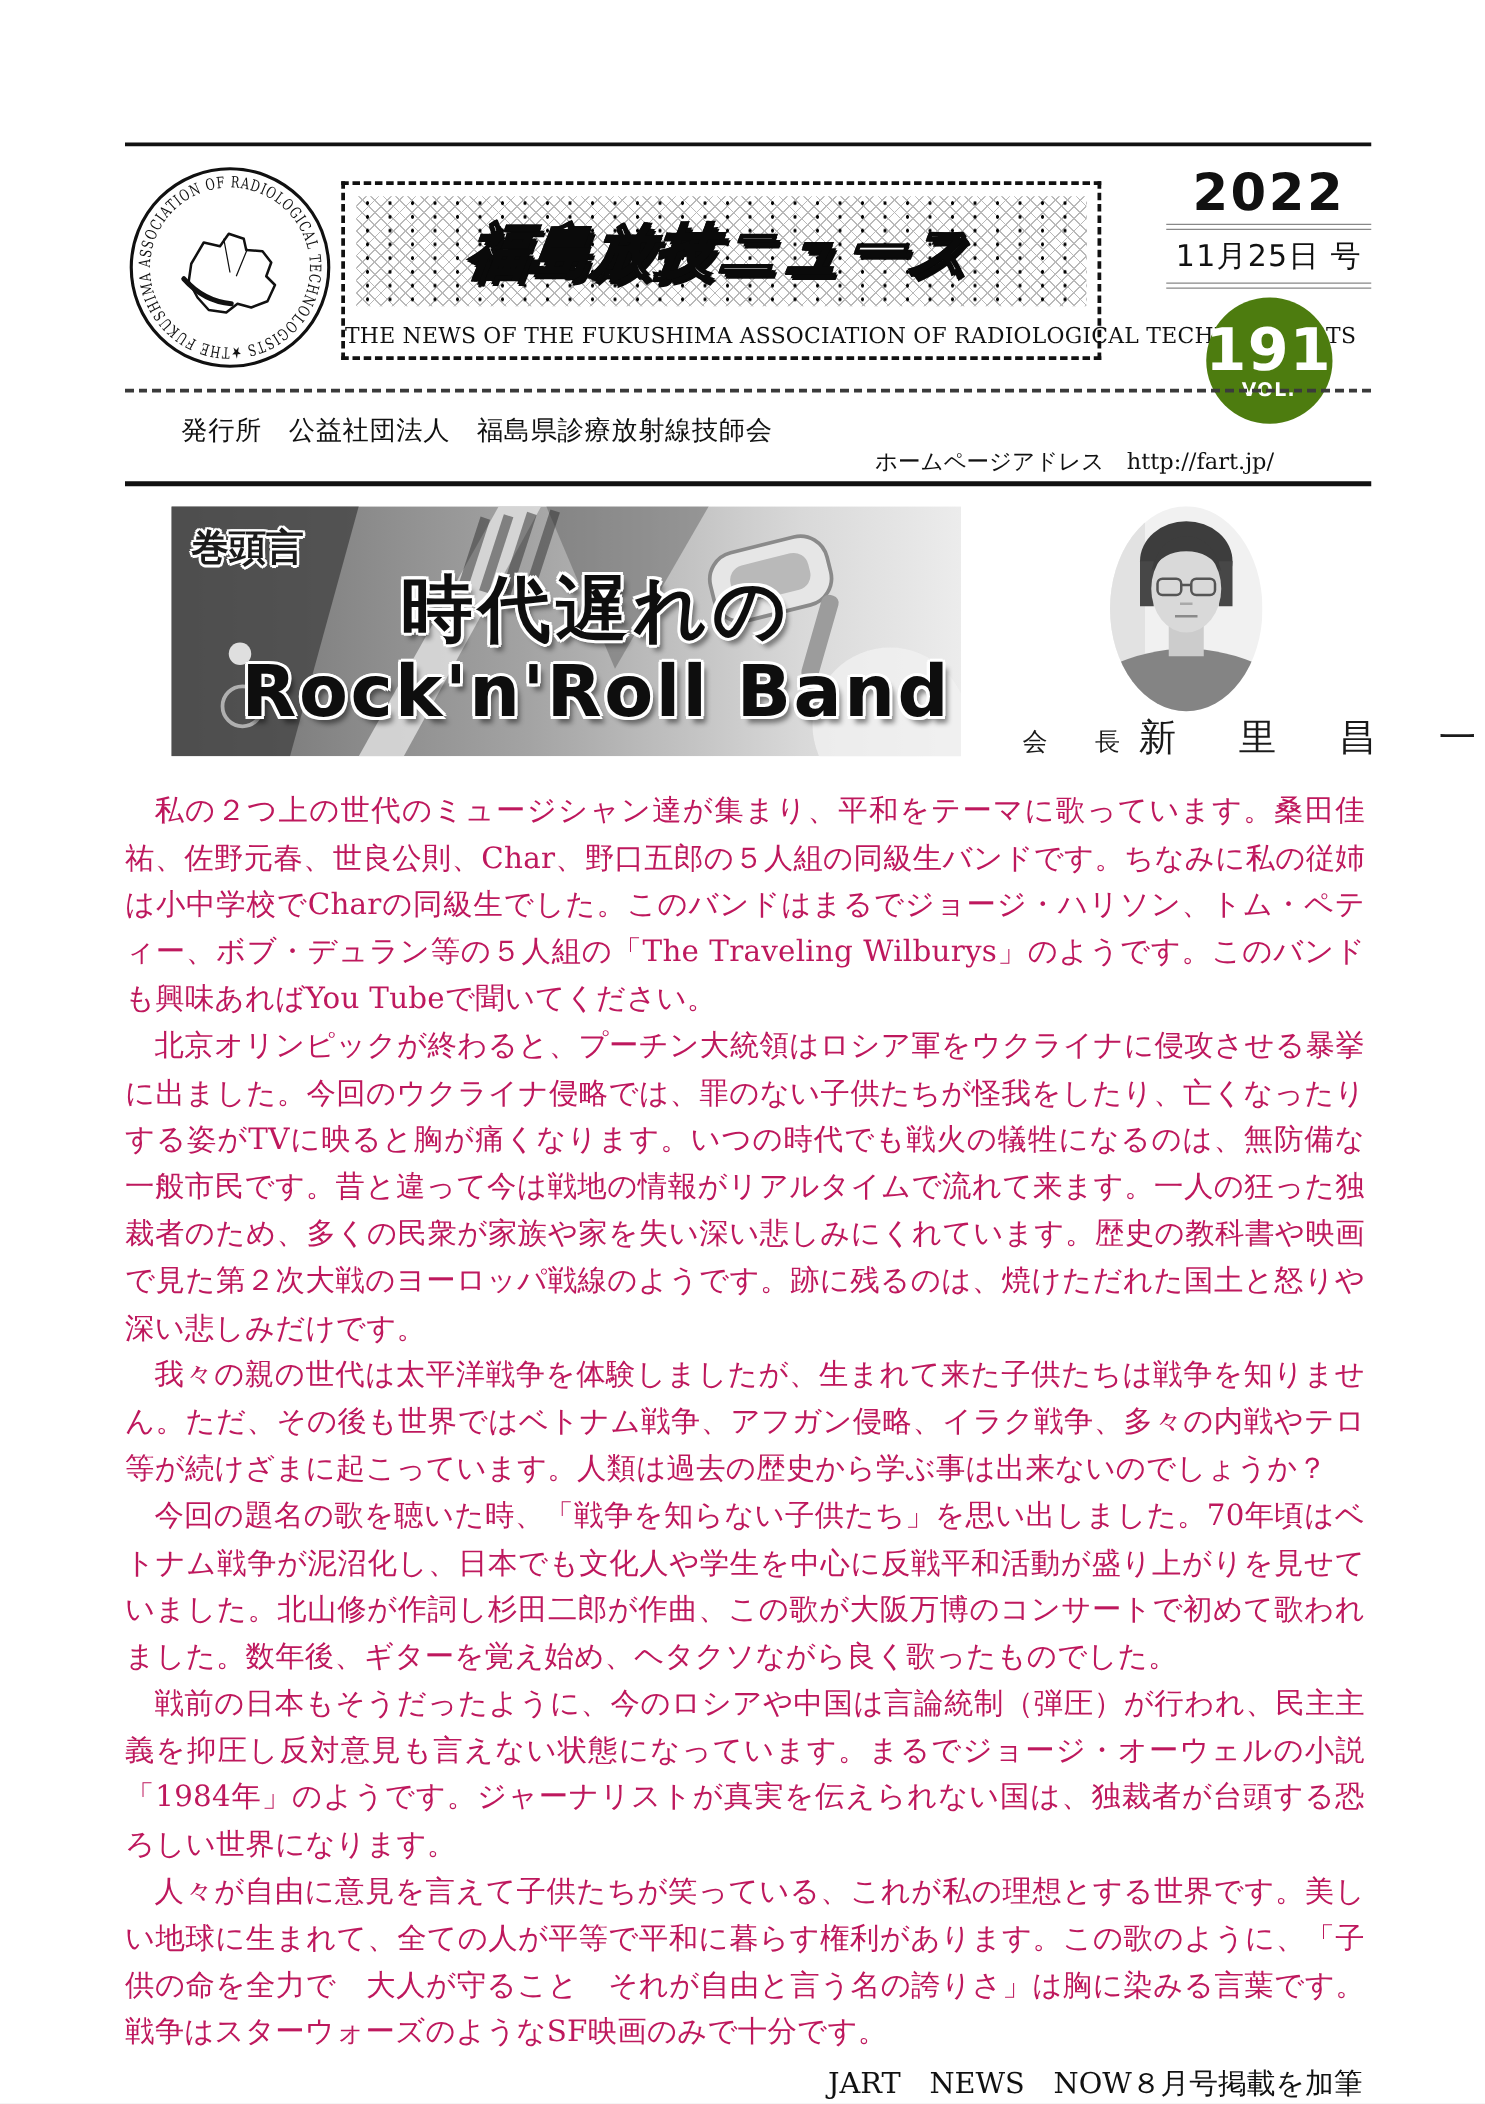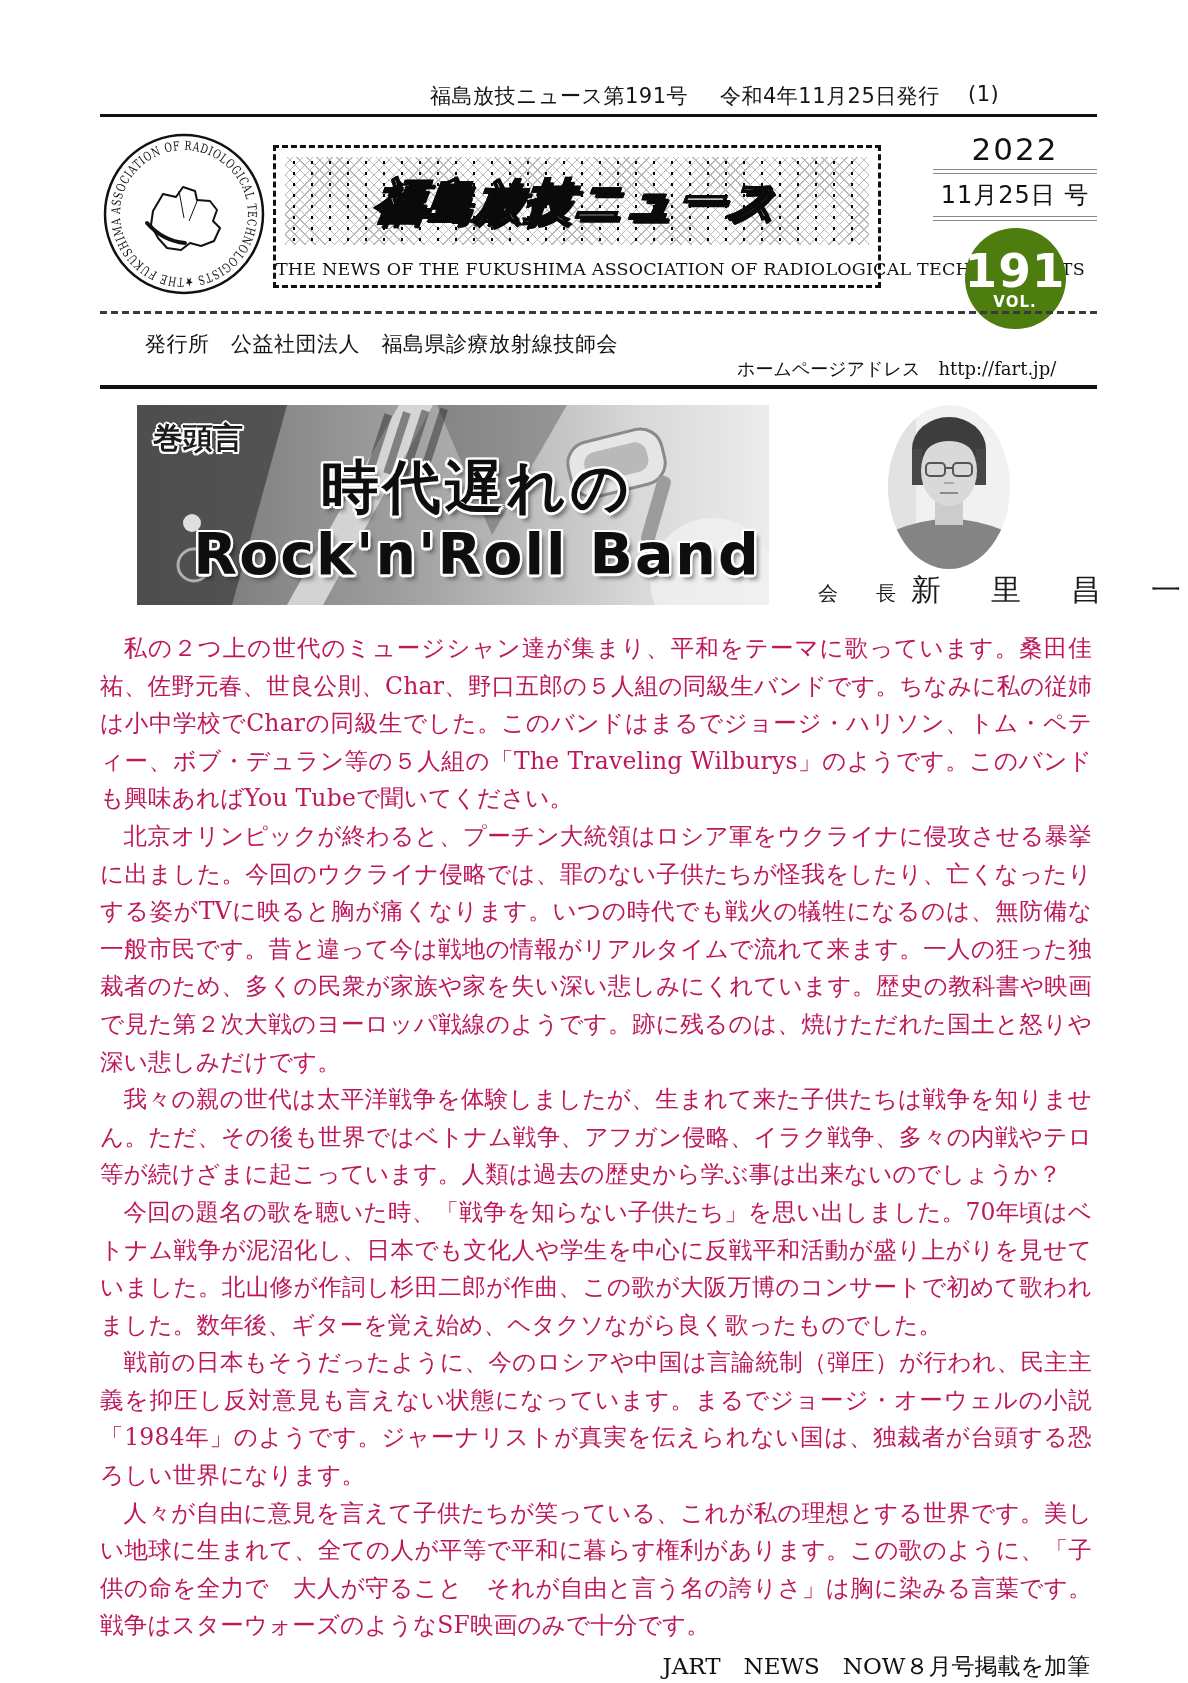--- a/index.html
+++ b/index.html
@@ -38,34 +38,34 @@
     text-shadow:4px 4px 0 #0a0a0a,5px 5px 0 #0a0a0a,
       -1px -1px 0 #0a0a0a,1px -1px 0 #0a0a0a,-1px 1px 0 #0a0a0a,1px 1px 0 #0a0a0a;
     white-space:nowrap;
   }
   .mast-sub{position:absolute;left:0;right:0;bottom:6px;text-align:center;
     font-family:"DejaVu Serif","Liberation Serif",serif;font-size:17.5px;
     letter-spacing:.2px;color:#111;white-space:nowrap;}
   
   .issue{top:134px;left:933px;width:164px;text-align:center;
     font-family:"DejaVu Sans","Liberation Sans",sans-serif;color:#111;}
-  .issue-year{font-size:31px;font-weight:400;letter-spacing:2px;line-height:1.0;}
+  .issue-year{font-size:41px;font-weight:700;letter-spacing:2px;line-height:1.0;}
   .issue-rule{height:3px;border-top:1.5px solid #888;border-bottom:1.5px solid #888;margin:4px 0;}
   .issue-date{font-size:24px;font-weight:500;letter-spacing:1px;line-height:1.25;padding:2px 0;}
   .vol-badge{width:101px;height:101px;border-radius:50%;background:#4d7c0f;
     margin:7px auto 0 auto;color:#fff;display:flex;flex-direction:column;
     align-items:center;justify-content:center;line-height:1;}
   .vol-number{font-size:47px;font-weight:bold;letter-spacing:1px;}
   .vol-label{font-size:15px;font-weight:bold;letter-spacing:1px;margin-top:1px;}
   
   .wavy{top:311px;left:100px;width:997px;height:3px;
     background:repeating-linear-gradient(90deg,#3a3a3a 0 7px,transparent 7px 11px);}
   .pub-issuer{top:330px;left:145px;font-size:21px;letter-spacing:.5px;white-space:nowrap;}
   .pub-address{top:331px;left:560px;font-size:19.5px;letter-spacing:.2px;white-space:nowrap;}
-  .pub-home{top:357px;left:700px;width:300px;text-align:center;font-size:18px;white-space:nowrap;margin-left:37px;}
+  .pub-home{top:357px;left:700px;width:300px;text-align:center;font-size:18px;white-space:nowrap;}
   .mid-rule{top:385px;left:100px;width:997px;height:4px;background:#111;}
   
   .photo{top:405px;left:137px;width:632px;height:253px;overflow:hidden;}
   .photo svg{display:block;}
   .kantogen{position:absolute;left:16px;top:13px;
     font-family:"DejaVu Sans","Liberation Sans",sans-serif;
     font-weight:bold;font-size:30px;color:#1c1c1c;
     text-shadow:-2px 0 0 #fff,2px 0 0 #fff,0 -2px 0 #fff,0 2px 0 #fff,
       -1.5px -1.5px 0 #fff,1.5px -1.5px 0 #fff,-1.5px 1.5px 0 #fff,1.5px 1.5px 0 #fff;}
   .ptitle{position:absolute;left:0;right:0;text-align:center;
@@ -85,25 +85,20 @@
   .article{top:630px;left:100px;width:992px;}
   .article p{margin:0;font-size:23.5px;line-height:37.6px;letter-spacing:.2px;
     text-align:justify;text-indent:1em;color:#be185d;}
   .attribution{text-align:right;font-size:23px;margin-top:6px;padding-right:2px;}
 </style>
 </head>
 <body>
 
 <div class="page">
 
-  <div class="abs runhead">
-    <span class="rh1">福島放技ニュース第191号</span>
-    <span class="rh2">令和4年11月25日発行</span>
-    <span class="rh3">(1)</span>
-  </div>
   <div class="abs top-rule"></div>
 
   <div class="abs logo">
     <svg width="166" height="166" viewBox="0 0 166 166">
       <circle cx="83" cy="83" r="79" fill="#fff" stroke="#111" stroke-width="2.5"></circle>
       <path id="ringPath" d="M19,83 A64,64 0 1 1 147,83 A64,64 0 1 1 19,83" fill="none"></path>
       <text font-family="DejaVu Serif, Liberation Serif, serif" font-size="12.5" letter-spacing="1.1" fill="#111">
         <textPath href="#ringPath" textLength="398" lengthAdjust="spacingAndGlyphs">ASSOCIATION OF RADIOLOGICAL TECHNOLOGISTS ★THE FUKUSHIMA </textPath>
       </text>
       <g>

